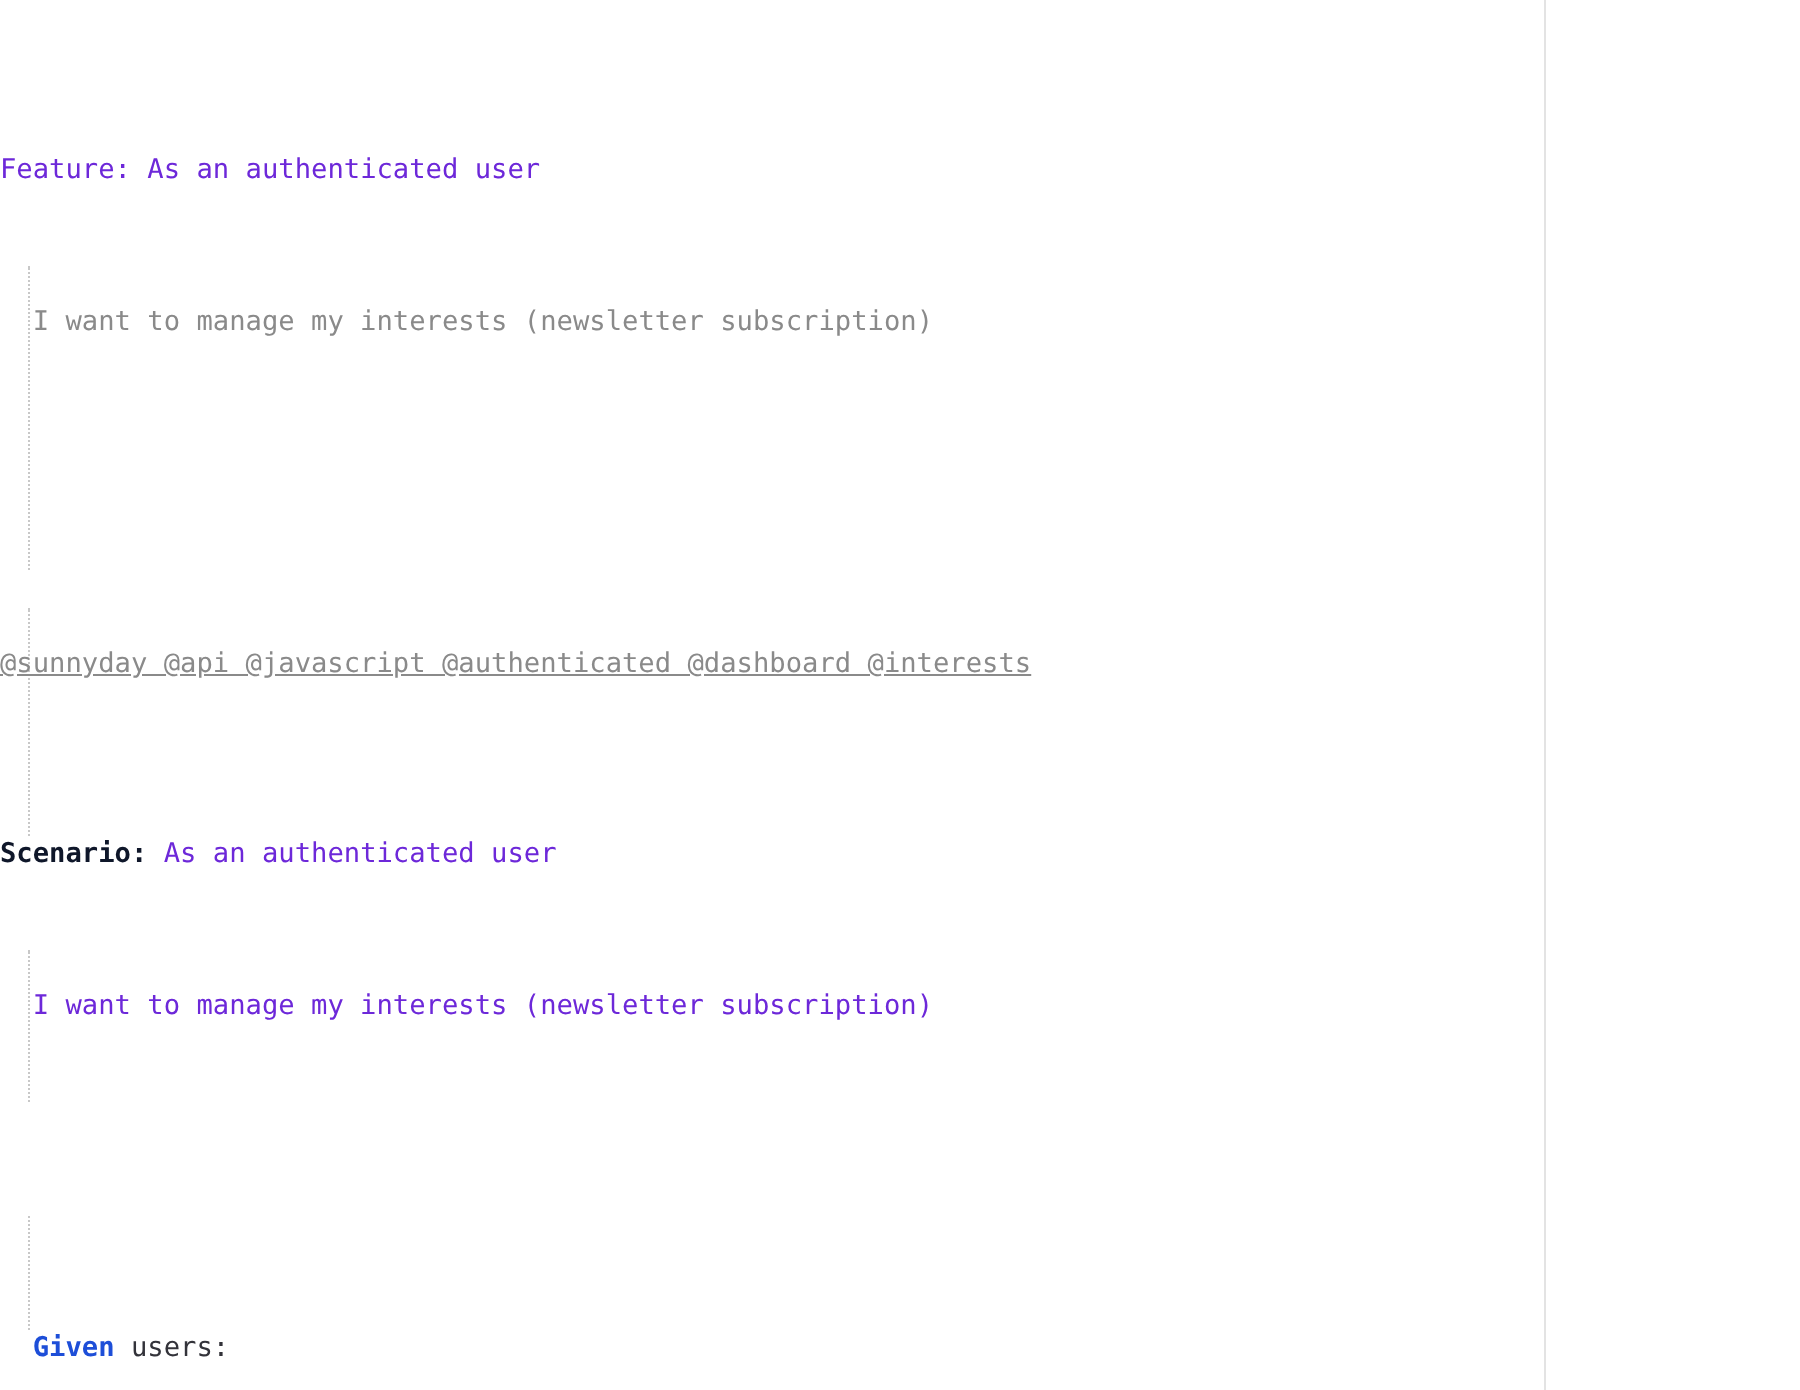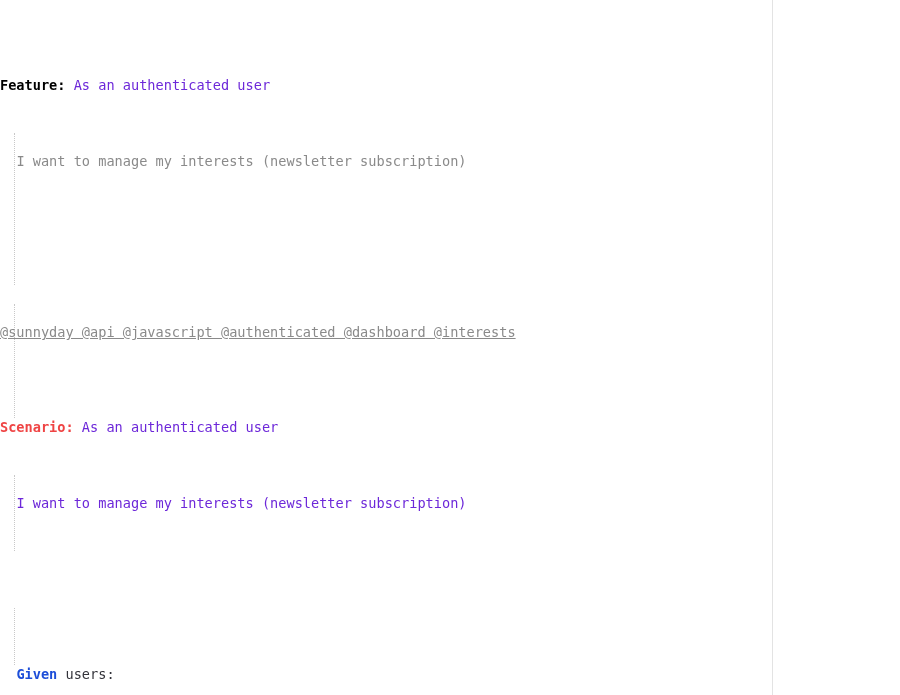--- a/index.html
+++ b/index.html
@@ -54,22 +54,22 @@
   .line {
     height: 19px;
     line-height: 19px;
     white-space: pre;
     position: relative;
   }
   .line.blank { height: 19px; }
 
   
   .kw       { color: #1d4ed8; font-weight: bold; }  
-  .kw-feat  { color: #000000; font-weight: bold; margin-top: 17px; }  
-  .kw-scen  { color: #ef4444; font-weight: bold; }  
+  .kw-feat  { color: #6d28d9; font-weight: normal; margin-top: 17px; }  
+  .kw-scen  { color: #0f172a; font-weight: bold; }  
   .title    { color: #6d28d9; }                     
   .desc     { color: #8a8a8a; }                     
   .tag      { color: #8a8a8a; text-decoration: underline; }                     
   .txt      { color: #33333a; }                     
 </style>
 </head>
 <body>
 
 <div id="editor">
 

